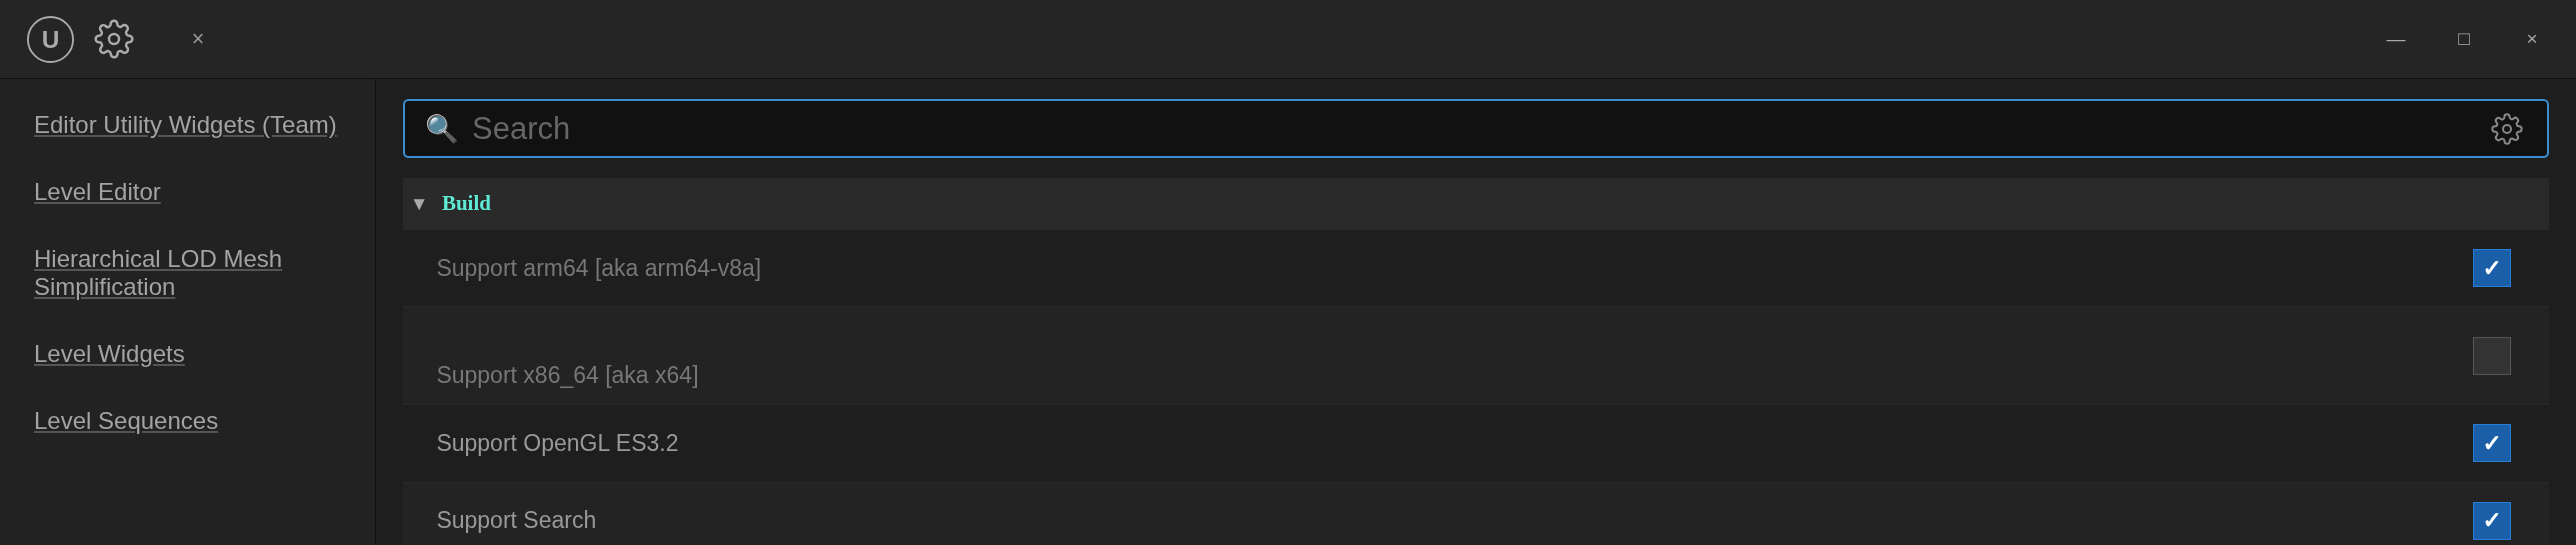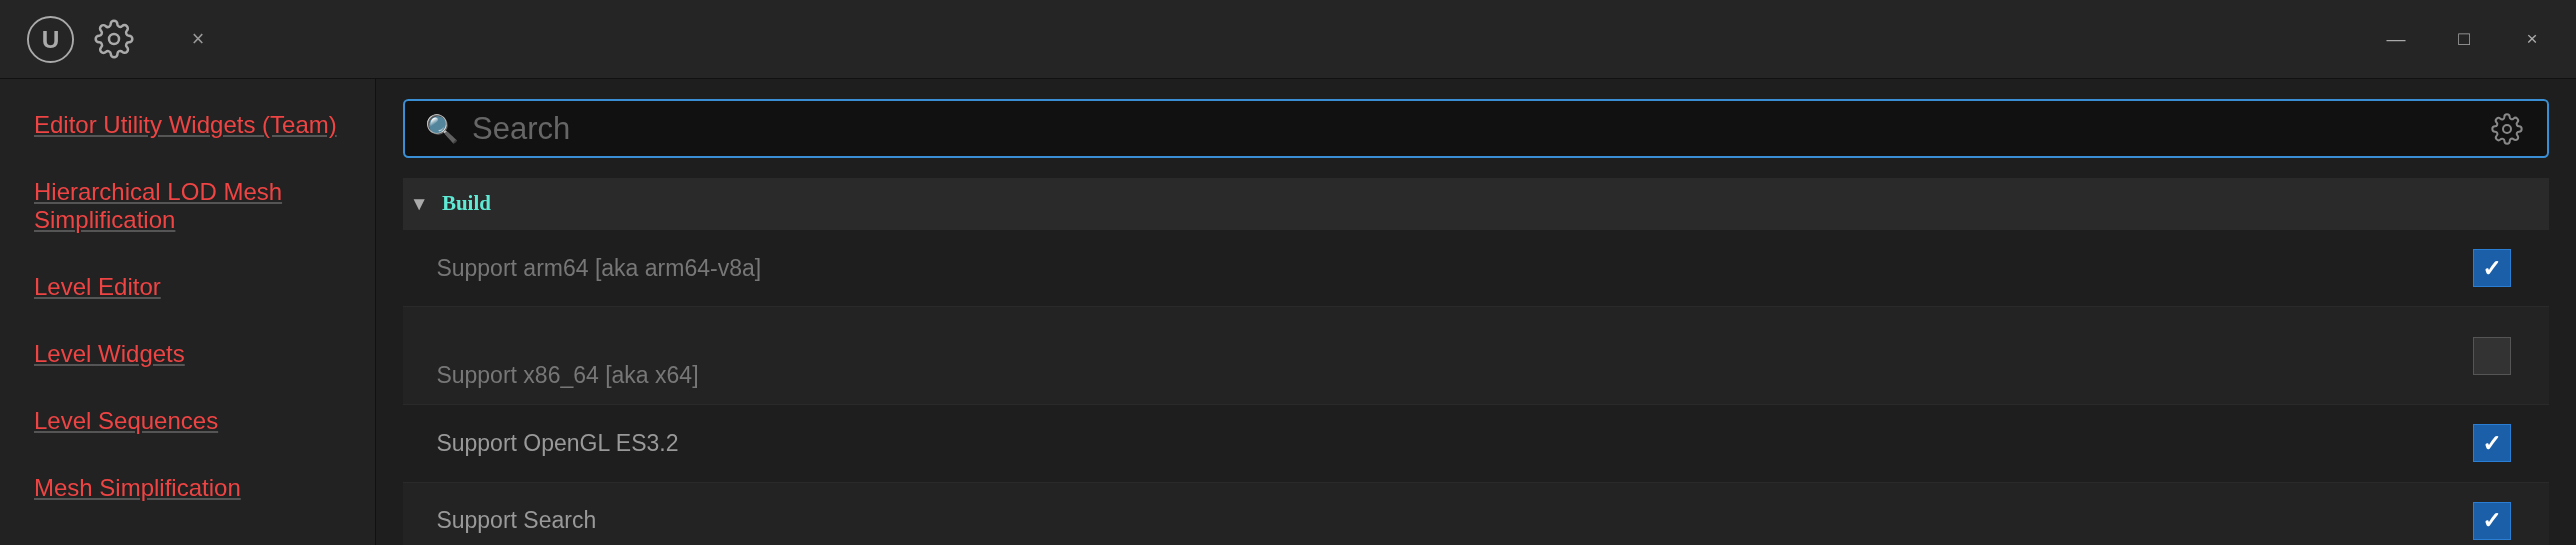--- a/index.html
+++ b/index.html
@@ -102,21 +102,21 @@
       background: #222222;
       border-right: 1.3px solid #111;
       overflow-y: auto;
       flex-shrink: 0;
       padding-top: 13.4px;
     }
 
     .sidebar-item {
       padding: 19px 34px;
       font-size: 24px;
-      color: #ef4444;
+      color: #a3a3a3;
       cursor: pointer;
       border-bottom: 0.7px solid transparent;
       text-decoration: underline;
       text-decoration-color: #555;
     }
 
     
     .right-panel {
       flex: 1;
       background: #1e1e1e;
@@ -288,33 +288,30 @@
     </div>
   </div>
 
   <div class="main-content">
 
     <div class="sidebar">
       <div class="sidebar-item">
         <span>Editor Utility Widgets (Team)</span>
       </div>
       <div class="sidebar-item">
+        <span>Level Editor</span>
+      </div>
+      <div class="sidebar-item">
         <span>Hierarchical LOD Mesh Simplification</span>
       </div>
       <div class="sidebar-item">
-        <span>Level Editor</span>
-      </div>
-      <div class="sidebar-item">
         <span>Level Widgets</span>
       </div>
       <div class="sidebar-item">
         <span>Level Sequences</span>
-      </div>
-      <div class="sidebar-item">
-        <span>Mesh Simplification</span>
       </div>
     </div>
 
     <div class="right-panel">
 
       <div class="search-bar-container">
         <div class="search-bar-wrapper">
           <span class="search-icon">🔍</span>
           <input class="search-input" type="text" placeholder="Search" style="">
           <div class="search-settings-icon">

